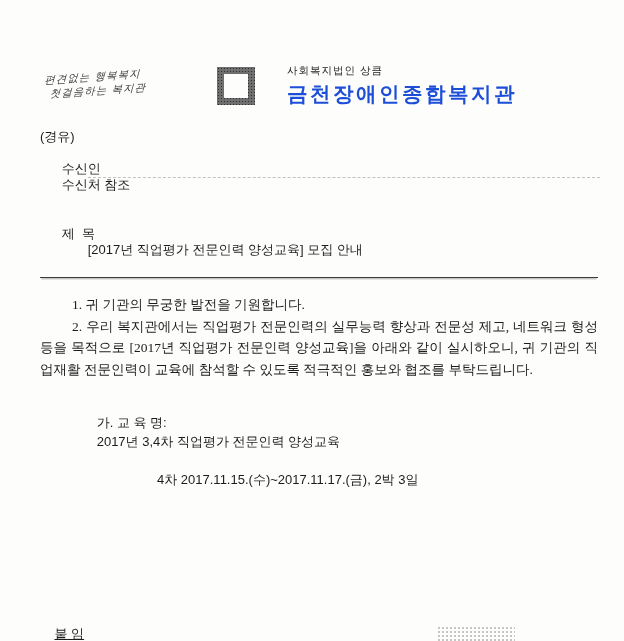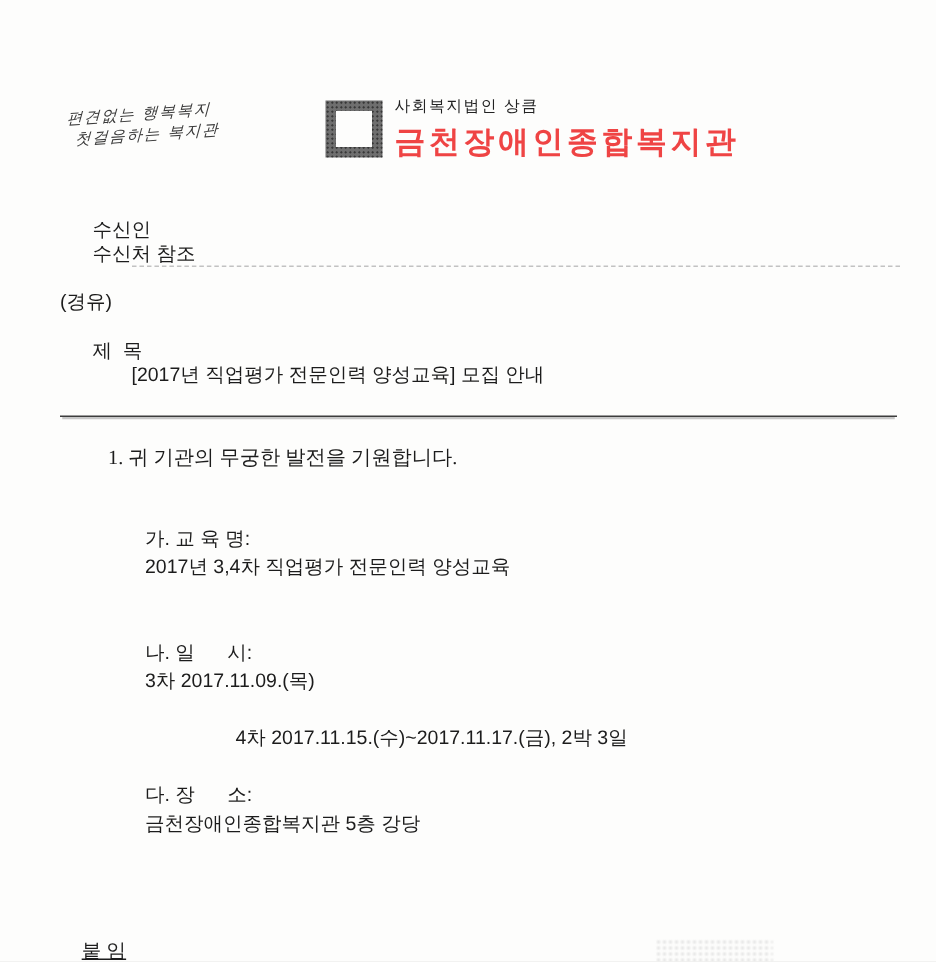--- a/index.html
+++ b/index.html
@@ -17,32 +17,32 @@
   
   .header-row{display:flex;align-items:flex-start;height:50px;}
   .calligraphy{
     width:135px;margin-top:4px;margin-left:4px;
     font-family:"DejaVu Serif",serif;
     font-style:italic;font-size:10.5px;line-height:14px;
     color:#3a3a3a;transform:rotate(-4deg) skewX(-6deg);
     letter-spacing:1px;white-space:nowrap;
   }
   .calligraphy .l2{margin-left:6px;}
-  .logo-block{display:flex;align-items:center;margin-left:38px;}
+  .logo-block{display:flex;align-items:center;margin-left:38px;gap:24px;}
   .logo-mark{
     width:38px;height:38px;box-sizing:border-box;
     background:
       radial-gradient(#2e2e2e 28%, transparent 30%) 0 0/3px 3px,
       #6f6f6f;
     padding:7px;
   }
   .logo-mark .inner{width:100%;height:100%;background:#fdfdfc;}
   .logo-text{margin-left:8px;}
   .org-foundation{font-size:10.5px;letter-spacing:1px;color:#222;margin-bottom:2px;}
-  .org-name{font-size:20.5px;font-weight:bold;letter-spacing:2.5px;color:#ef4444;}
+  .org-name{font-size:20.5px;font-weight:bold;letter-spacing:2.5px;color:#1d4ed8;}
   
   .meta{margin-top:15px;font-size:13px;line-height:16px;}
   .meta-line{white-space:pre-wrap;}
   .recipient .gap{display:inline-block;width:14px;}
   .subject-row{
     padding-bottom:3px;margin-top:1px;
     border-bottom:1.5px solid #3c3c3c;
     box-shadow:0 3px 0 -1.5px #c7c7c7;
     white-space:pre-wrap;
   }
@@ -89,50 +89,43 @@
           <div class="inner"></div>
         </div>
       <div class="logo-text">
         <div class="org-foundation">사회복지법인 상큼</div>
         <div class="org-name">금천장애인종합복지관</div>
       </div>
     </div>
   </div>
 
   <div class="meta">
+    <div class="meta-line">(경유)</div>
     <div class="meta-line recipient">
       <span>수신인</span><span class="gap"></span>
       <span>수신처 참조</span>
     </div>
-    <div class="meta-line">(경유)</div>
     <div class="meta-line subject-row">
       <span>제  목</span>
       <span class="subject-value">[2017년 직업평가 전문인력 양성교육] 모집 안내</span>
     </div>
   </div>
   <div class="scan-dash"></div>
 
   <div class="body-text">
     <p class="para">1. 귀 기관의 무궁한 발전을 기원합니다.</p>
+    <p class="para">2. 우리 복지관에서는 직업평가 전문인력의 실무능력 향상과 전문성 제고, 네트워크 형성 등을 목적으로 [2017년 직업평가 전문인력 양성교육]을 아래와 같이 실시하오니, 귀 기관의 직업재활 전문인력이 교육에 참석할 수 있도록 적극적인 홍보와 협조를 부탁드립니다.</p>
   </div>
 
   <div class="items">
     <div class="item-line">
       <span>가. 교 육 명:</span>
       <span>2017년 3,4차 직업평가 전문인력 양성교육</span>
     </div>
-    <div class="item-line">
-      <span>나. 일      시:</span>
-      <span>3차 2017.11.09.(목)</span>
-    </div>
     <div class="item-sub">4차 2017.11.15.(수)~2017.11.17.(금), 2박 3일</div>
-    <div class="item-line">
-      <span>다. 장      소:</span>
-      <span>금천장애인종합복지관 5층 강당</span>
-    </div>
 
   </div>
 
   <div class="attachment-line">
     <span class="att-label">붙 임</span>
     
   </div>
 
   <div class="faint-stamp"></div>
 

